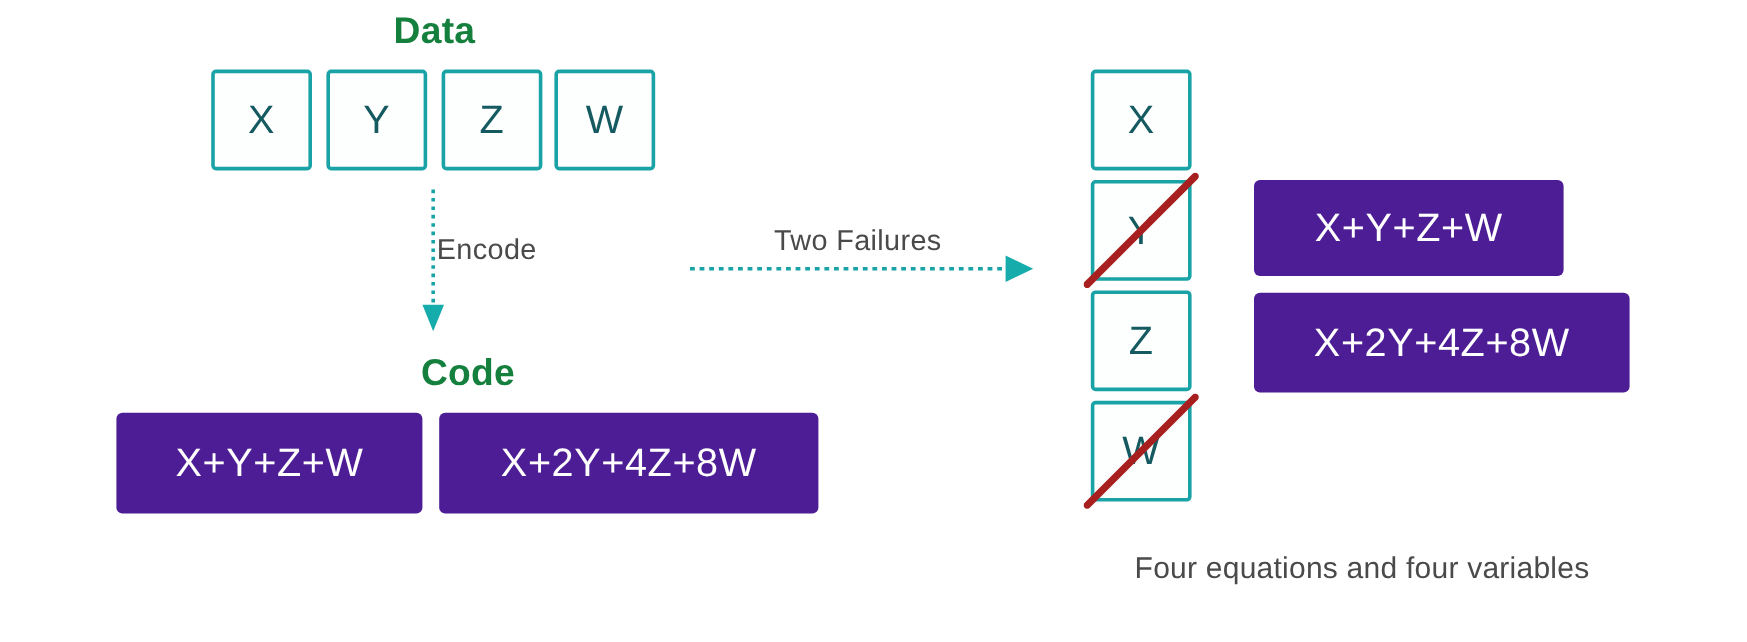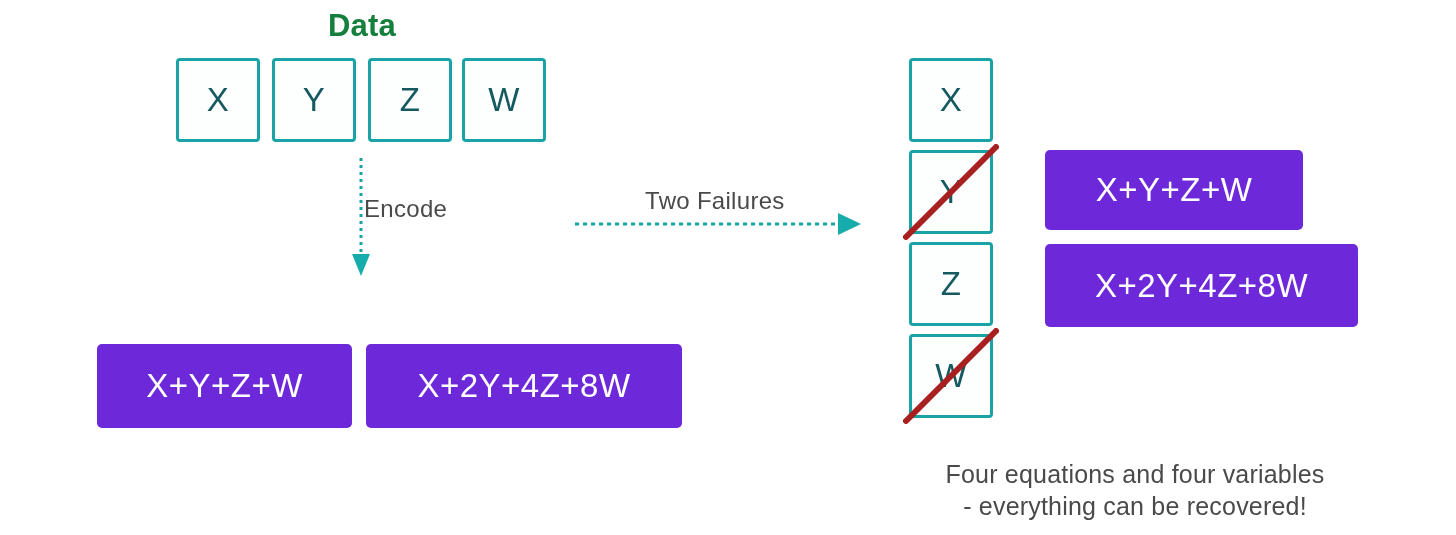--- a/index.html
+++ b/index.html
@@ -68,21 +68,21 @@
     pointer-events: none;
   }
   #strike-y { top: 144px; }
   #strike-w { top: 328px; }
   .strike-wrap svg { display: block; width: 96px; height: 96px; }
 
   
   .eq-block {
     position: absolute;
     box-sizing: border-box;
-    background: #6d28d9;
+    background: #4c1d95;
     border-radius: 5px;
     display: flex;
     align-items: center;
     justify-content: center;
     color: #ffffff;
     font-size: 33px;
     font-weight: 500;
     letter-spacing: 0.5px;
     white-space: nowrap;
   }
@@ -164,20 +164,21 @@
   <div class="arrow-label" id="label-encode">Encode</div>
 
   <div class="arrow-h">
     <svg width="288" height="24" viewBox="0 0 288 24" xmlns="http://www.w3.org/2000/svg">
       <line x1="0" y1="12" x2="263" y2="12" stroke="#1aa3a6" stroke-width="3" stroke-dasharray="4 4" stroke-linecap="butt"></line>
       <polygon points="263,1 263,23 286,12" fill="#17acac"></polygon>
     </svg>
   </div>
   <div class="arrow-label" id="label-failures">Two Failures</div>
 
+  <div class="section-title" id="code-title">Code</div>
 
   <div class="eq-block" id="code-eq-1">
     <span>X+Y+Z+W</span>
   </div>
   <div class="eq-block" id="code-eq-2">
     <span>X+2Y+4Z+8W</span>
   </div>
 
   <div class="cell cell-col" id="rcell-x">
     <span>X</span>
@@ -205,16 +206,15 @@
 
   <div class="eq-block" id="recov-eq-1">
     <span>X+Y+Z+W</span>
   </div>
   <div class="eq-block" id="recov-eq-2">
     <span>X+2Y+4Z+8W</span>
   </div>
 
   <div id="caption">
     <span>Four equations and four variables</span>
-    <span>- everything can be recovered!</span>
   </div>
 
 </div>
 
 </body></html>

